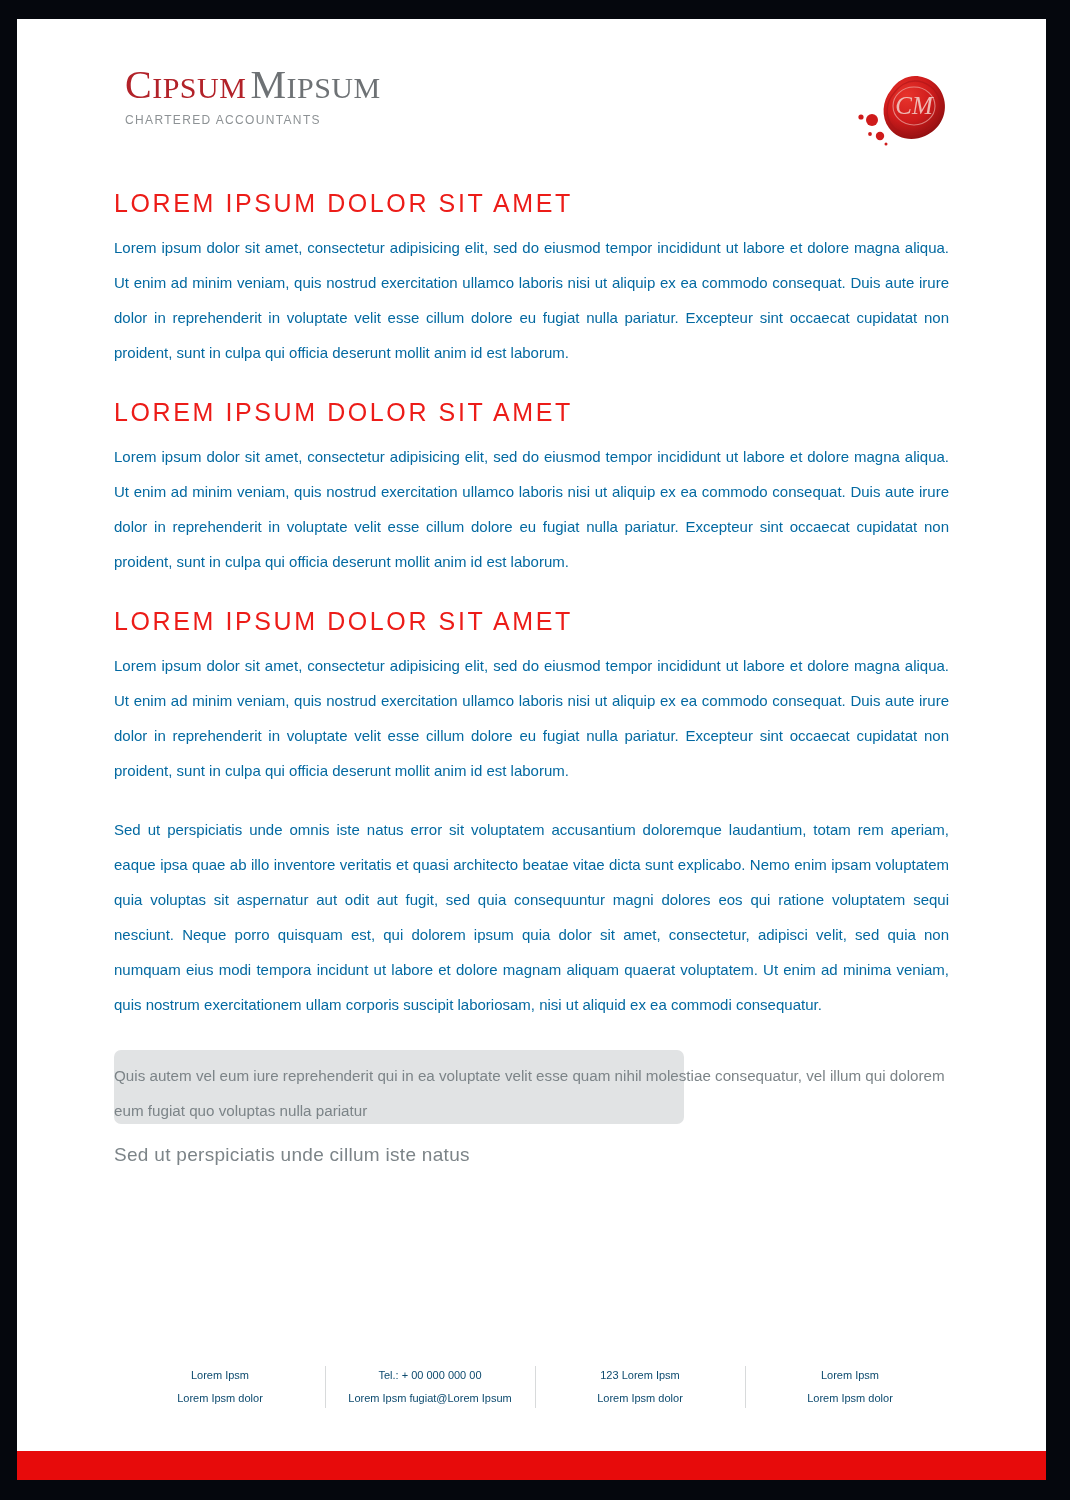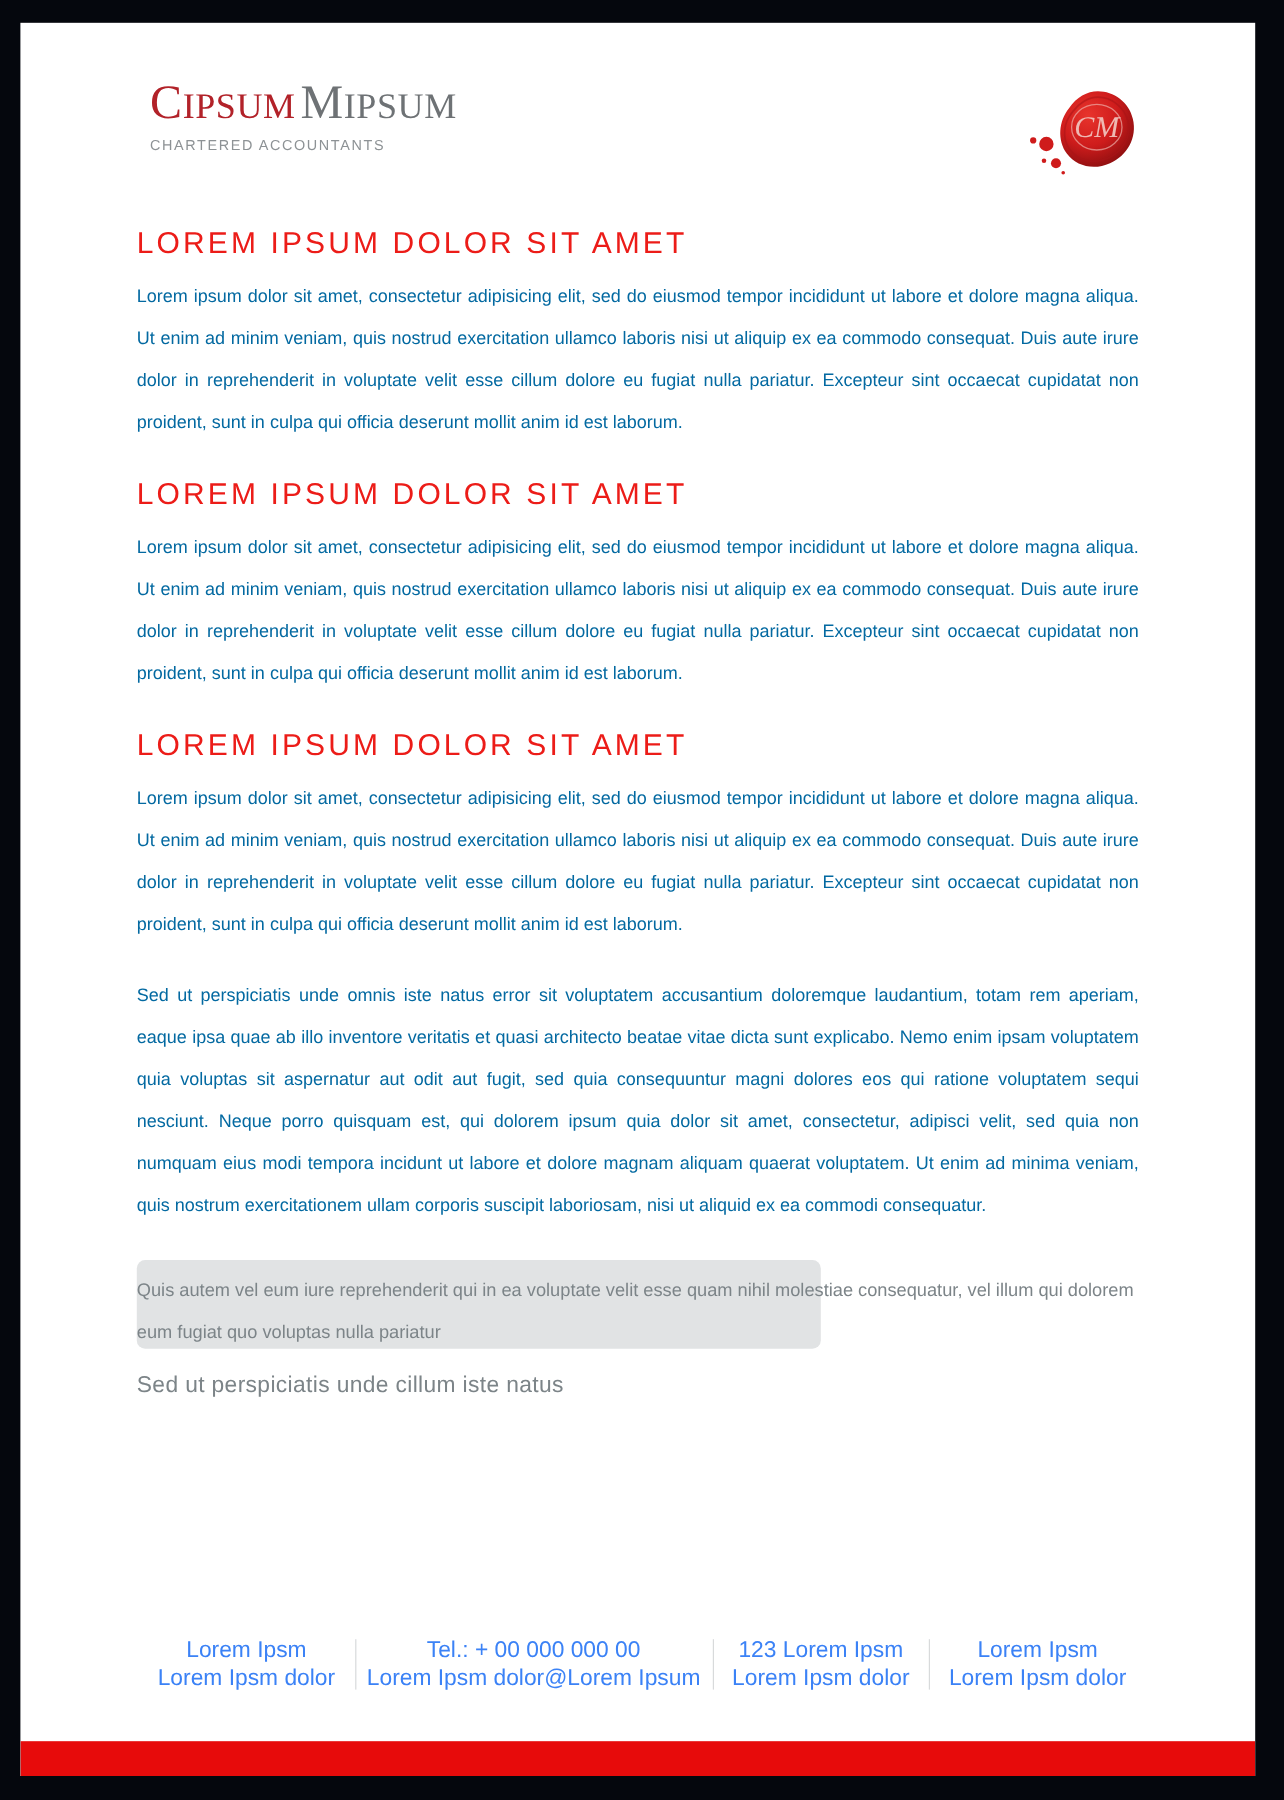--- a/index.html
+++ b/index.html
@@ -144,23 +144,23 @@
     left: 98px;
     top: 0;
     width: 840px;
     display: flex;
     align-items: flex-start;
   }
   .footer-col {
     position: relative;
     flex: 1 1 0;
     text-align: center;
-    font-size: 19px;
+    font-size: 11px;
     line-height: 23px;
-    color: #3b82f6;
+    color: #0c4a6e;
     padding: 0 10px;
     box-sizing: border-box;
   }
   .footer-col .line { white-space: nowrap; }
   .footer-col + .footer-col::before {
     content: "";
     position: absolute;
     left: 0;
     top: 2px;
     width: 1px;
@@ -244,21 +244,21 @@
   <div class="footer">
     <div class="footer-inner">
 
       <div class="footer-col">
         <div class="line">Lorem Ipsm</div>
         <div class="line">Lorem Ipsm dolor</div>
       </div>
 
       <div class="footer-col">
         <div class="line">Tel.: + 00 000 000 00</div>
-        <div class="line">Lorem Ipsm dolor@Lorem Ipsum</div>
+        <div class="line">Lorem Ipsm fugiat@Lorem Ipsum</div>
       </div>
 
       <div class="footer-col">
         <div class="line">123 Lorem Ipsm</div>
         <div class="line">Lorem Ipsm dolor</div>
       </div>
 
       <div class="footer-col">
         <div class="line">Lorem Ipsm</div>
         <div class="line">Lorem Ipsm dolor</div>

